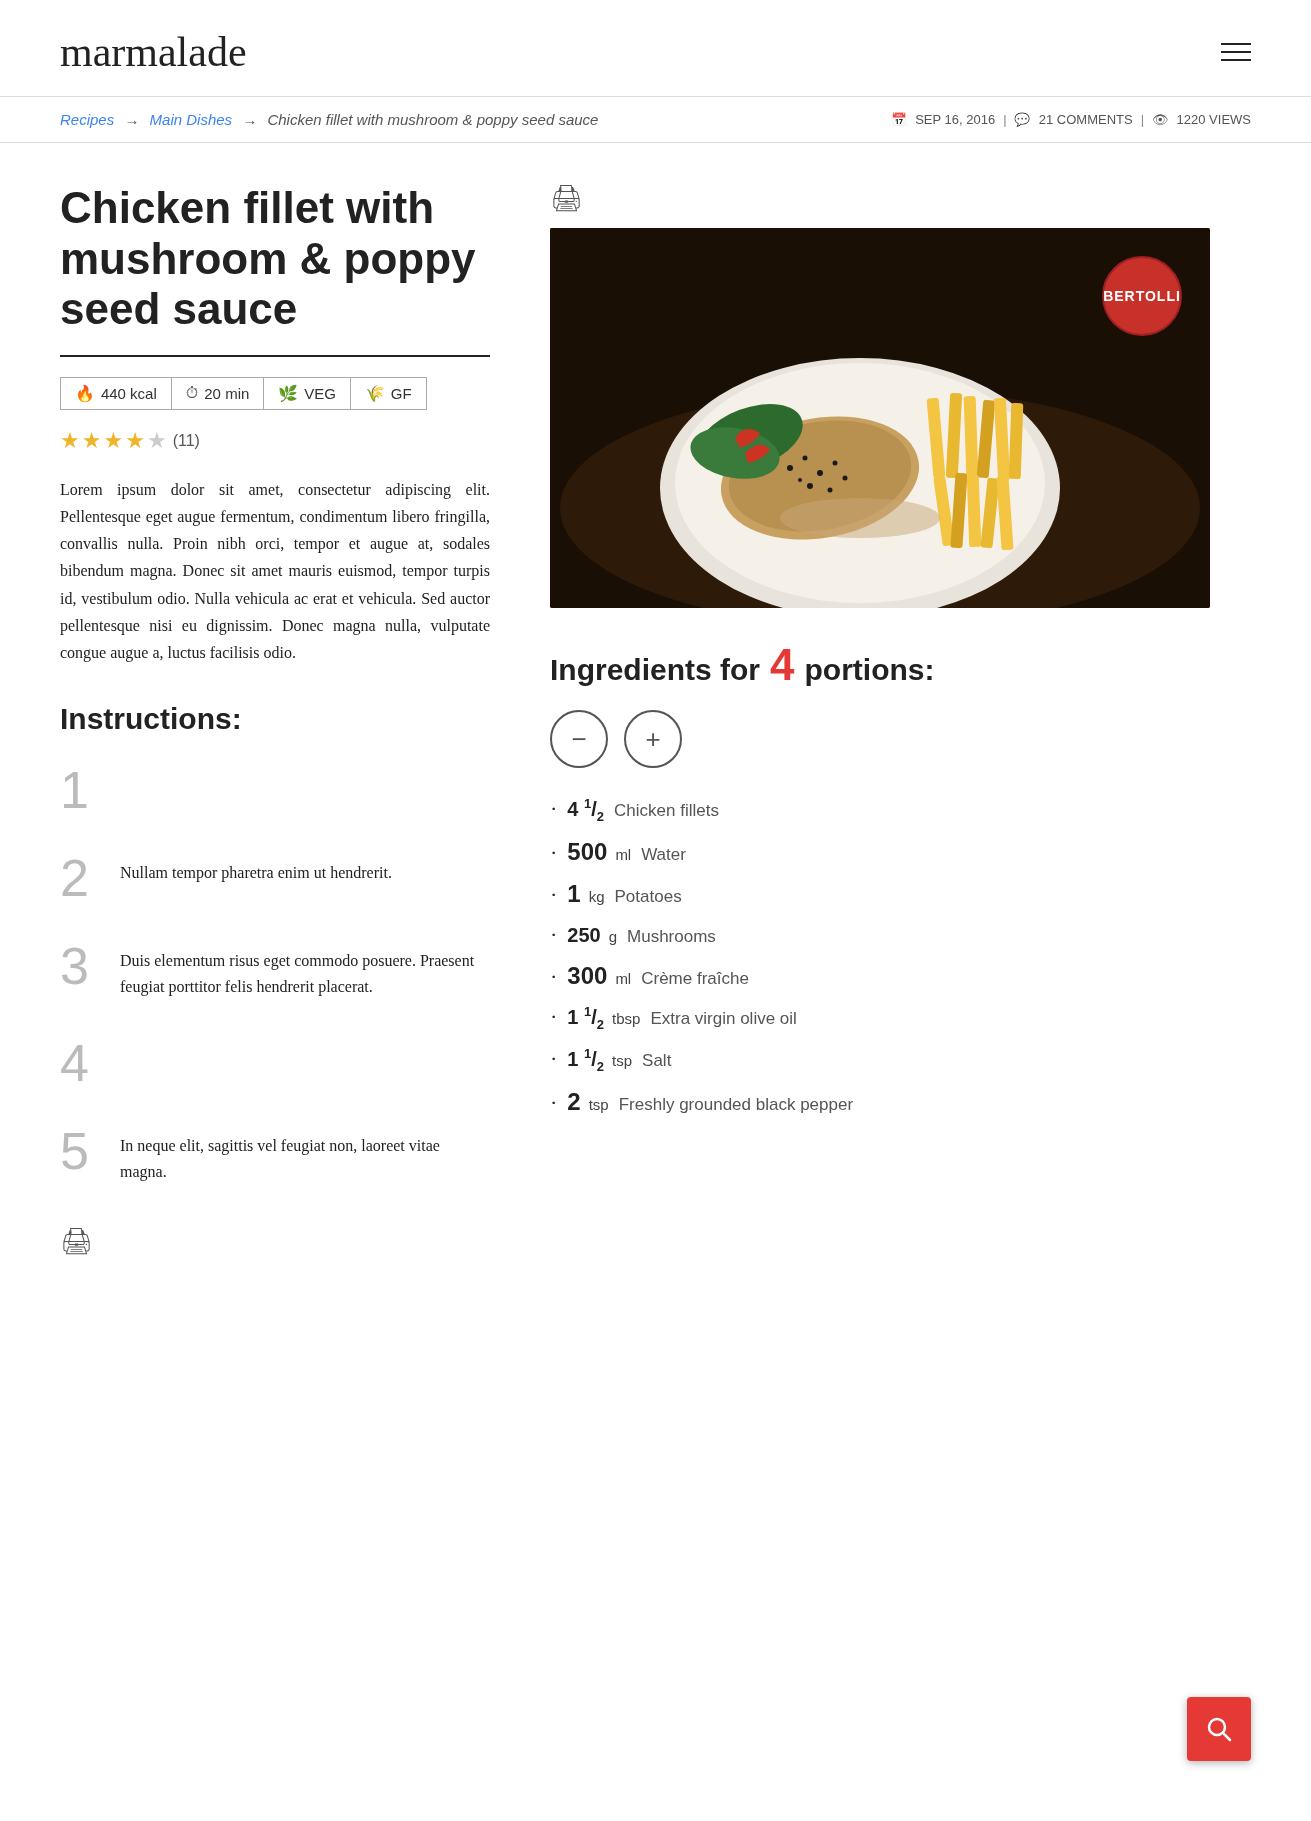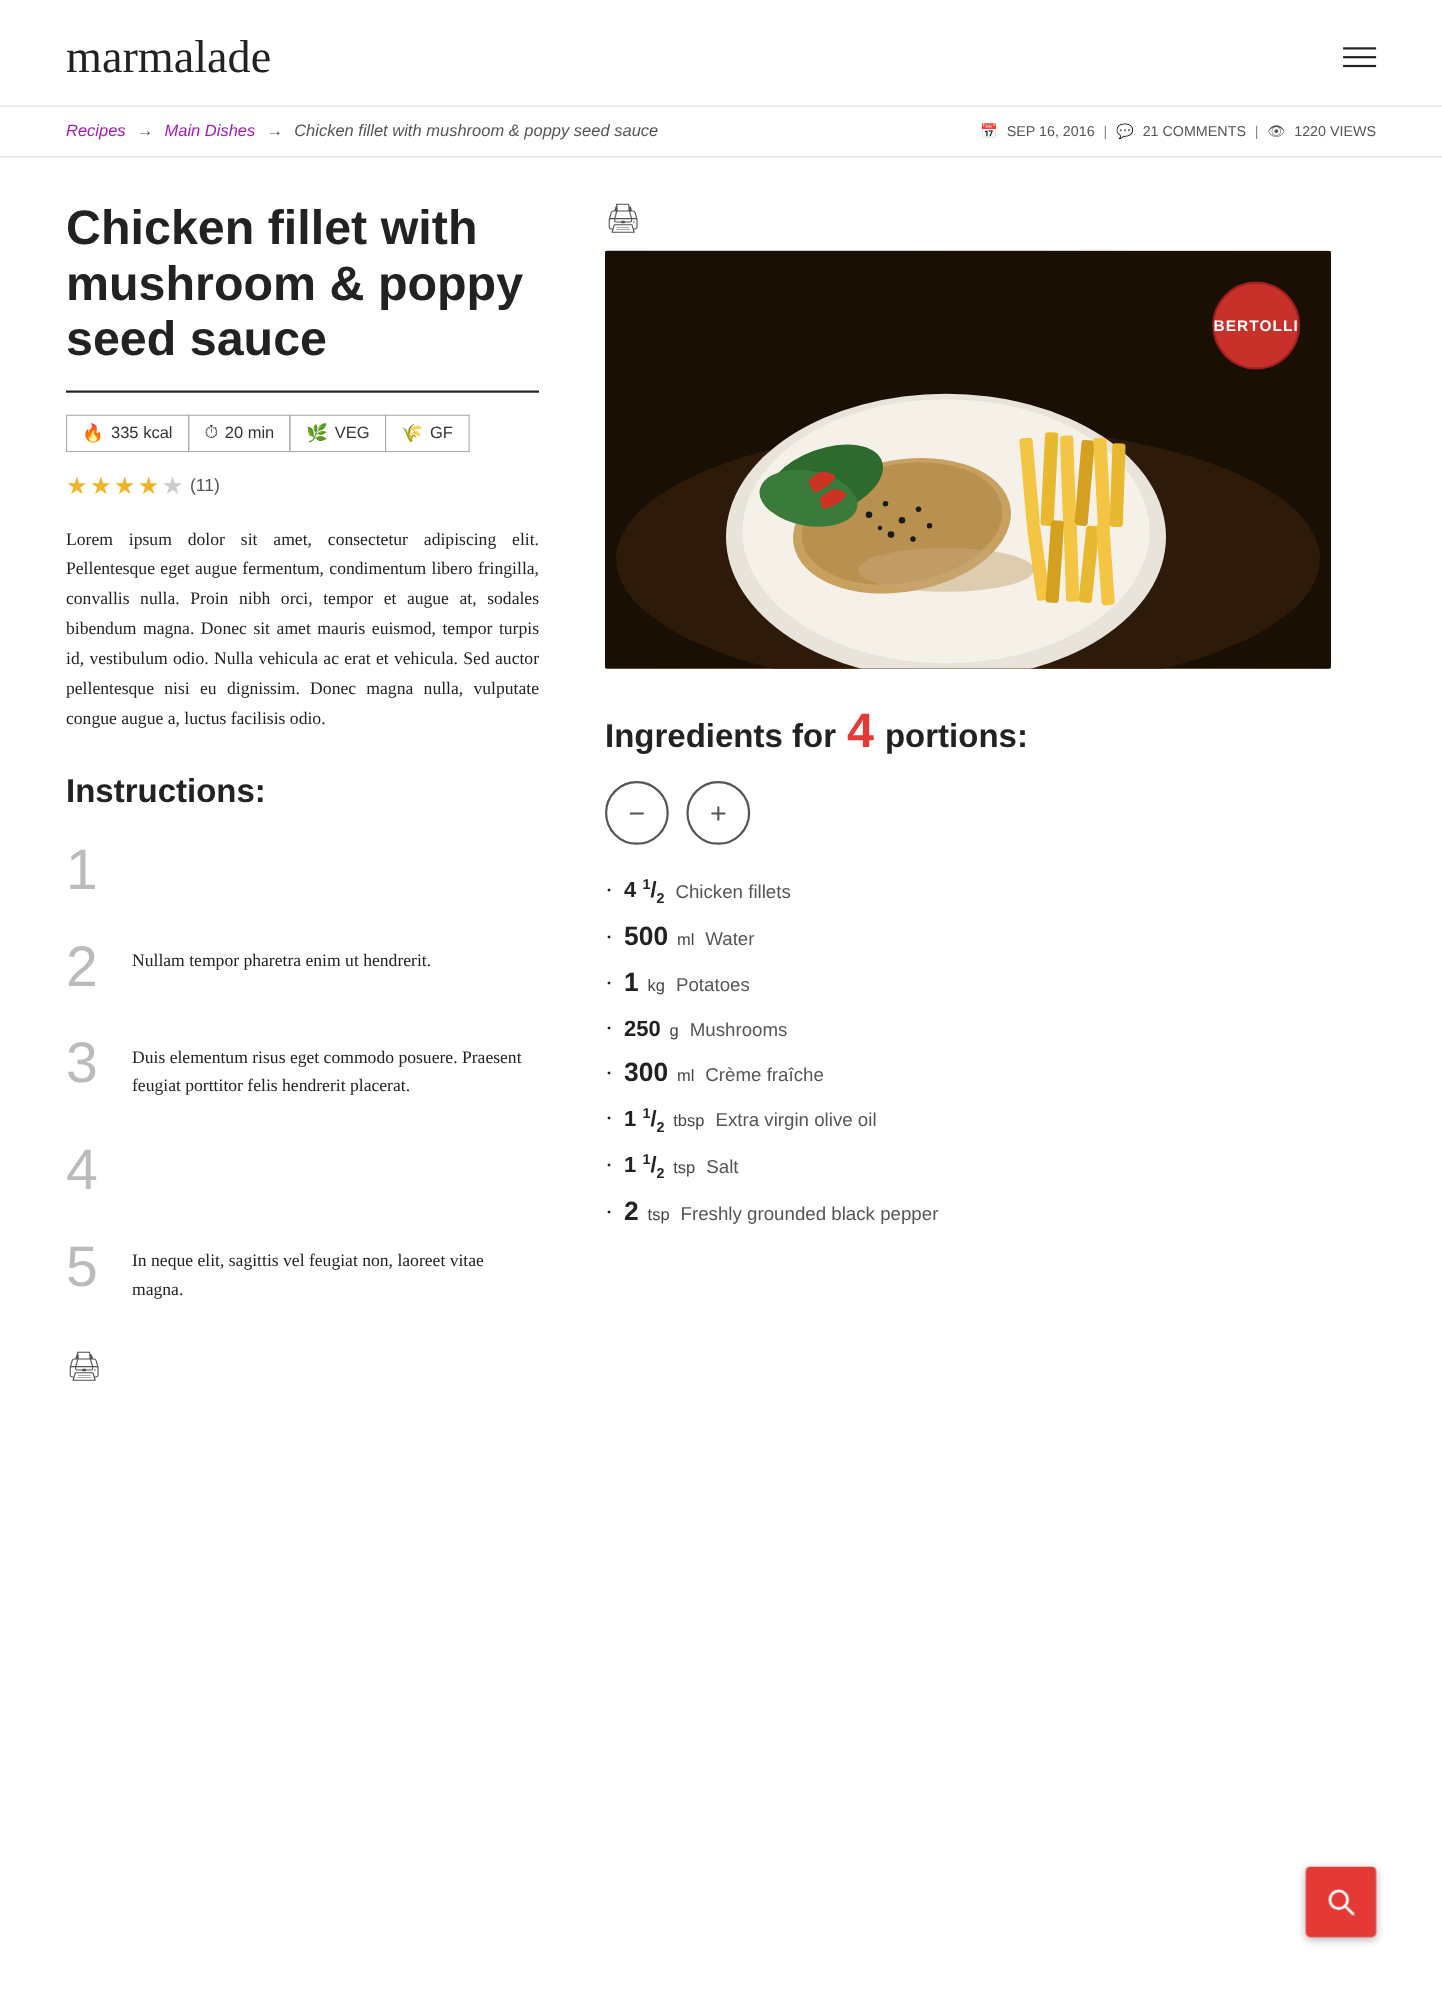--- a/index.html
+++ b/index.html
@@ -46,21 +46,21 @@
       justify-content: space-between;
       padding: 14px 60px;
       border-bottom: 1px solid #ddd;
     }
     .breadcrumb {
       font-size: 15px;
       color: #555;
       font-family: Arial, sans-serif;
       font-style: italic;
     }
-    .breadcrumb a { color: #a21caf; text-decoration: none; }
+    .breadcrumb a { color: #3b82f6; text-decoration: none; }
     .breadcrumb .arrow { margin: 0 6px; }
     .breadcrumb .current { color: #555; }
     .meta-info {
       font-size: 13px;
       color: #555;
       font-family: Arial, sans-serif;
       display: flex;
       align-items: center;
       gap: 8px;
     }
@@ -346,21 +346,21 @@
 
 <div class="main-content">
 
   <div class="left-col">
     <h1 class="recipe-title">Chicken fillet with mushroom &amp; poppy seed sauce</h1>
     <hr class="title-divider">
 
     <div class="badges">
       <div class="badge">
         <span class="badge-icon">🔥</span>
-        <span>335  kcal</span>
+        <span>440  kcal</span>
       </div>
       <div class="badge">
         <span class="badge-icon">⏱</span>
         <span>20 min</span>
       </div>
       <div class="badge">
         <span class="badge-icon">🌿</span>
         <span>VEG</span>
       </div>
       <div class="badge">

